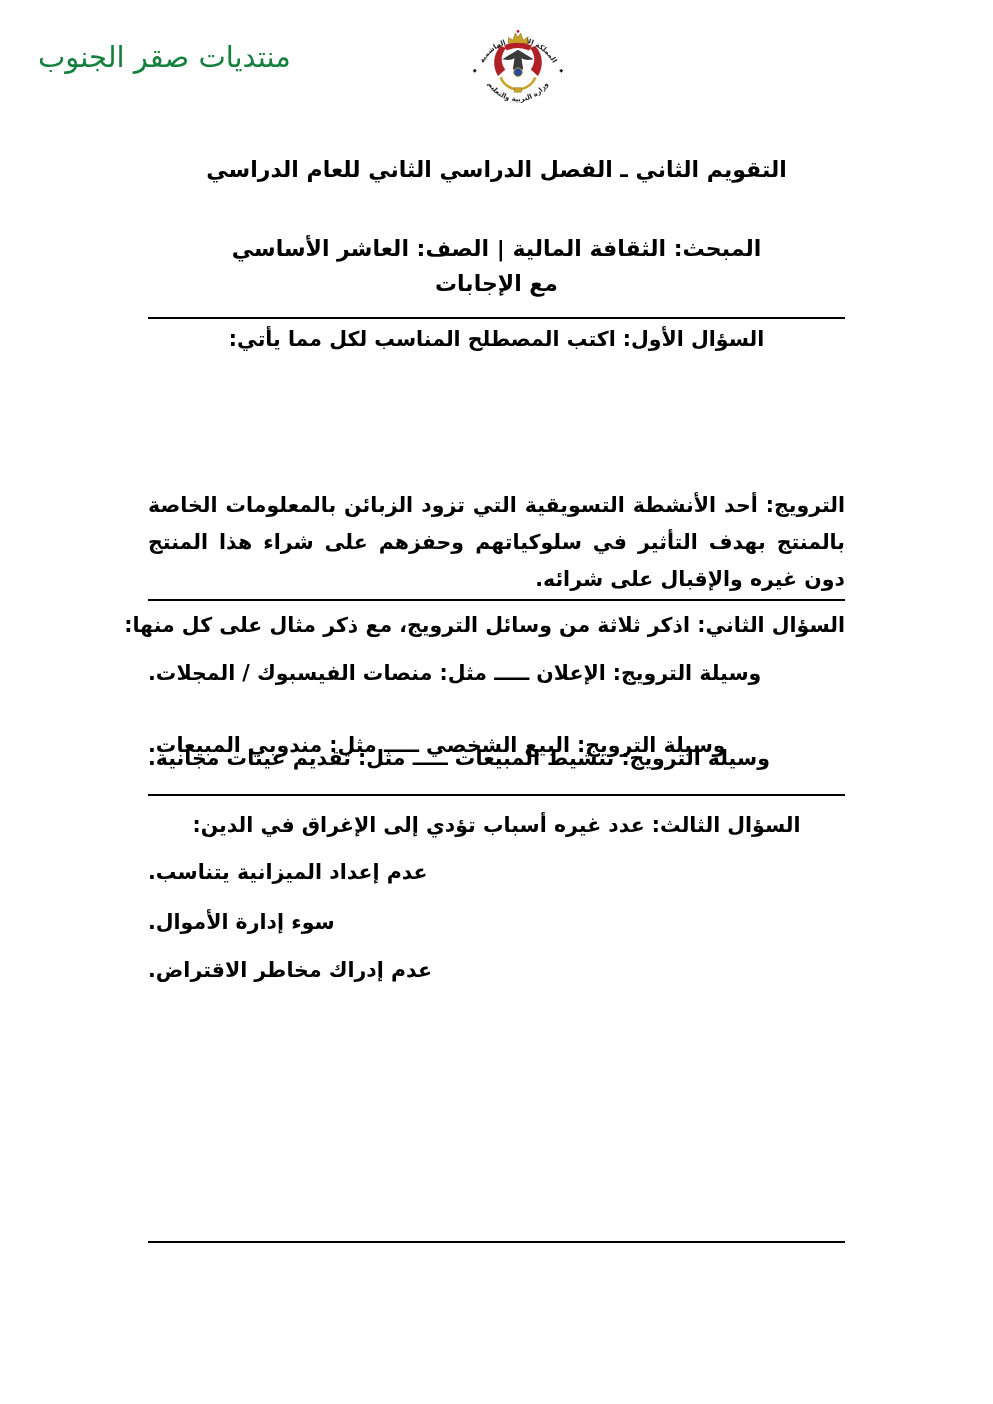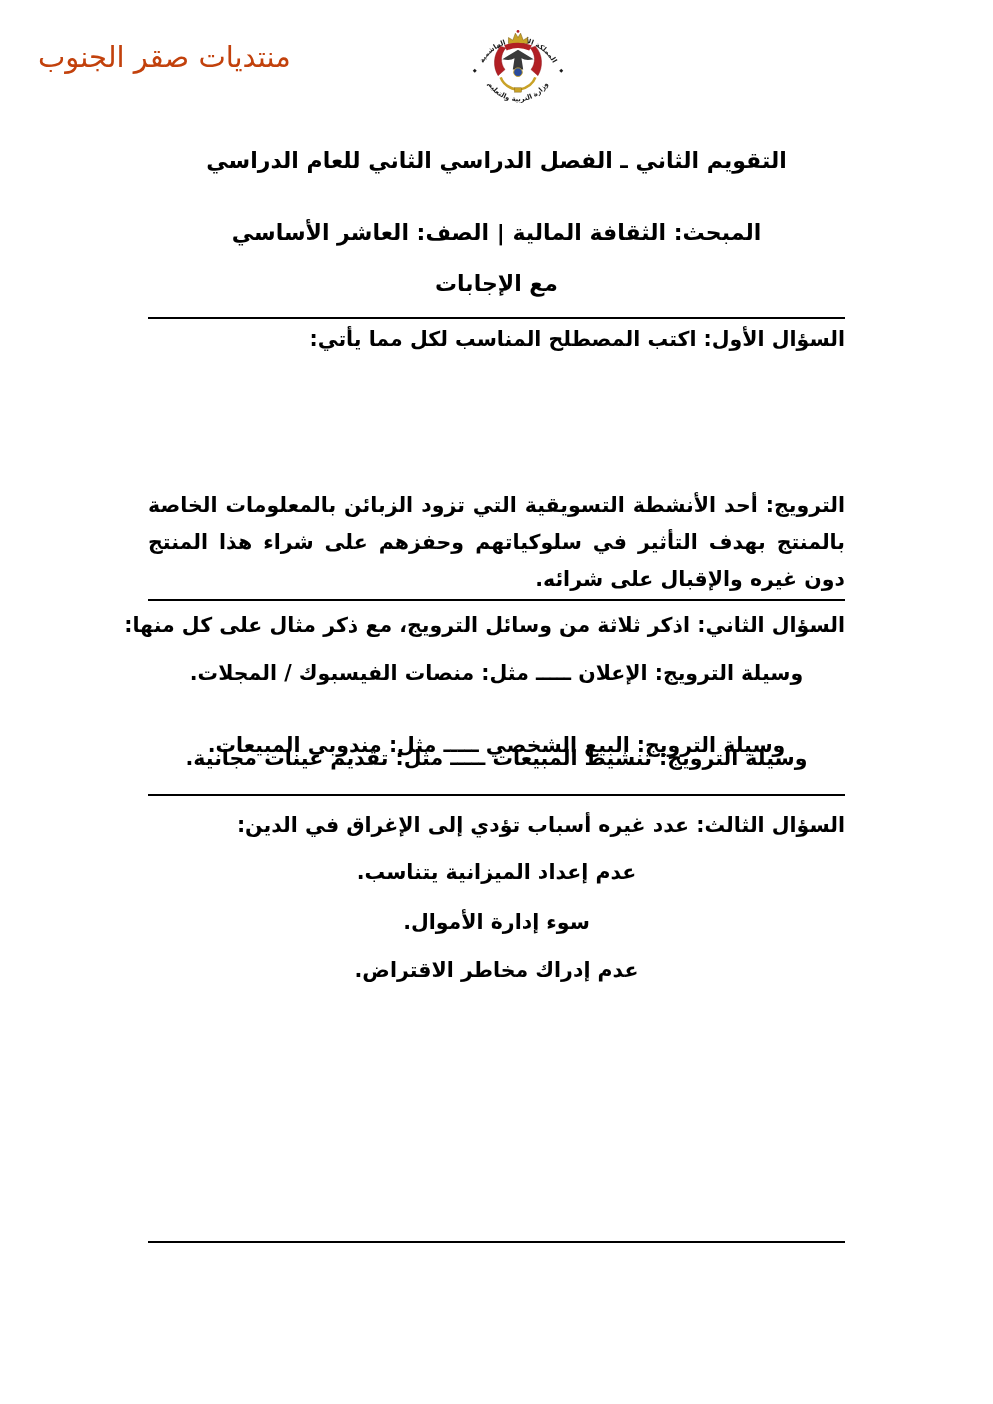--- a/index.html
+++ b/index.html
@@ -3,31 +3,31 @@
 <meta charset="utf-8">
 <style>
   html,body { margin:0; padding:0; background:#ffffff; }
   .page {
     position:relative; width:993px; height:1404px; background:#ffffff;
     font-family:"DejaVu Sans", sans-serif; color:#000; overflow:hidden;
   }
   .block { position:absolute; left:148px; right:148px; direction:rtl; }
   .watermark {
     position:absolute; left:38px; top:40px; direction:rtl;
-    font-size:29px; color:#c2410c; font-weight:normal; white-space:nowrap;
+    font-size:29px; color:#15803d; font-weight:normal; white-space:nowrap;
   }
   .logo { position:absolute; left:466px; top:14px; width:104px; height:106px; }
   .title { text-align:center; font-weight:bold; font-size:22px; white-space:nowrap; }
   .rule { border-top:2px solid #000; height:0; }
-  .qhead { font-weight:bold; font-size:20.5px; text-align:right; white-space:nowrap; }
+  .qhead { font-weight:bold; font-size:20.5px; text-align:center; white-space:nowrap; }
   .para {
     font-weight:bold; font-size:20.5px; line-height:37px;
     text-align:justify; text-align-last:right;
   }
-  .item { font-weight:bold; font-size:20.5px; text-align:center; white-space:nowrap; }
+  .item { font-weight:bold; font-size:20.5px; text-align:left; white-space:nowrap; }
   svg text { font-family:"DejaVu Sans", sans-serif; }
 </style>
 </head>
 <body>
 
 <div class="page">
 
   <div class="watermark">منتديات صقر الجنوب</div>
 
   <svg class="logo" viewBox="0 0 120 120">
@@ -58,22 +58,22 @@
       <path d="M60,40 L42,51 Q51,53 56,50 L54,63 L66,63 L64,50 Q69,53 78,51 Z" fill="#3a3a3a"></path>
 
       <circle cx="60" cy="66" r="5" fill="#2a4b9b" stroke="#c9a227" stroke-width="1"></circle>
 
       <path d="M40,72 Q44,83 58,86" stroke="#c9a227" stroke-width="3" fill="none"></path>
       <path d="M80,72 Q76,83 62,86" stroke="#c9a227" stroke-width="3" fill="none"></path>
       <rect x="56" y="84" width="8" height="5" fill="#c9a227" stroke="#7a5c10" stroke-width="0.5"></rect>
     </g>
   </svg>
 
-  <div class="block title" style="top:148px">التقويم الثاني ـ الفصل الدراسي الثاني للعام الدراسي</div>
-  <div class="block title" style="top:220px">المبحث: الثقافة المالية | الصف: العاشر الأساسي</div>
+  <div class="block title" style="top:157px">التقويم الثاني ـ الفصل الدراسي الثاني للعام الدراسي</div>
+  <div class="block title" style="top:236px">المبحث: الثقافة المالية | الصف: العاشر الأساسي</div>
   <div class="block title" style="top:271px">مع الإجابات</div>
 
   <div class="block rule" style="top:317px"></div>
 
   <div class="block qhead" style="top:327px">السؤال الأول: اكتب المصطلح المناسب لكل مما يأتي:</div>
   <div class="block para" style="top:487px">الترويج: أحد الأنشطة التسويقية التي تزود الزبائن بالمعلومات الخاصة بالمنتج بهدف التأثير في سلوكياتهم وحفزهم على شراء هذا المنتج دون غيره والإقبال على شرائه.</div>
 
   <div class="block rule" style="top:599px"></div>
 
   <div class="block qhead" style="top:613px">السؤال الثاني: اذكر ثلاثة من وسائل الترويج، مع ذكر مثال على كل منها:</div>

